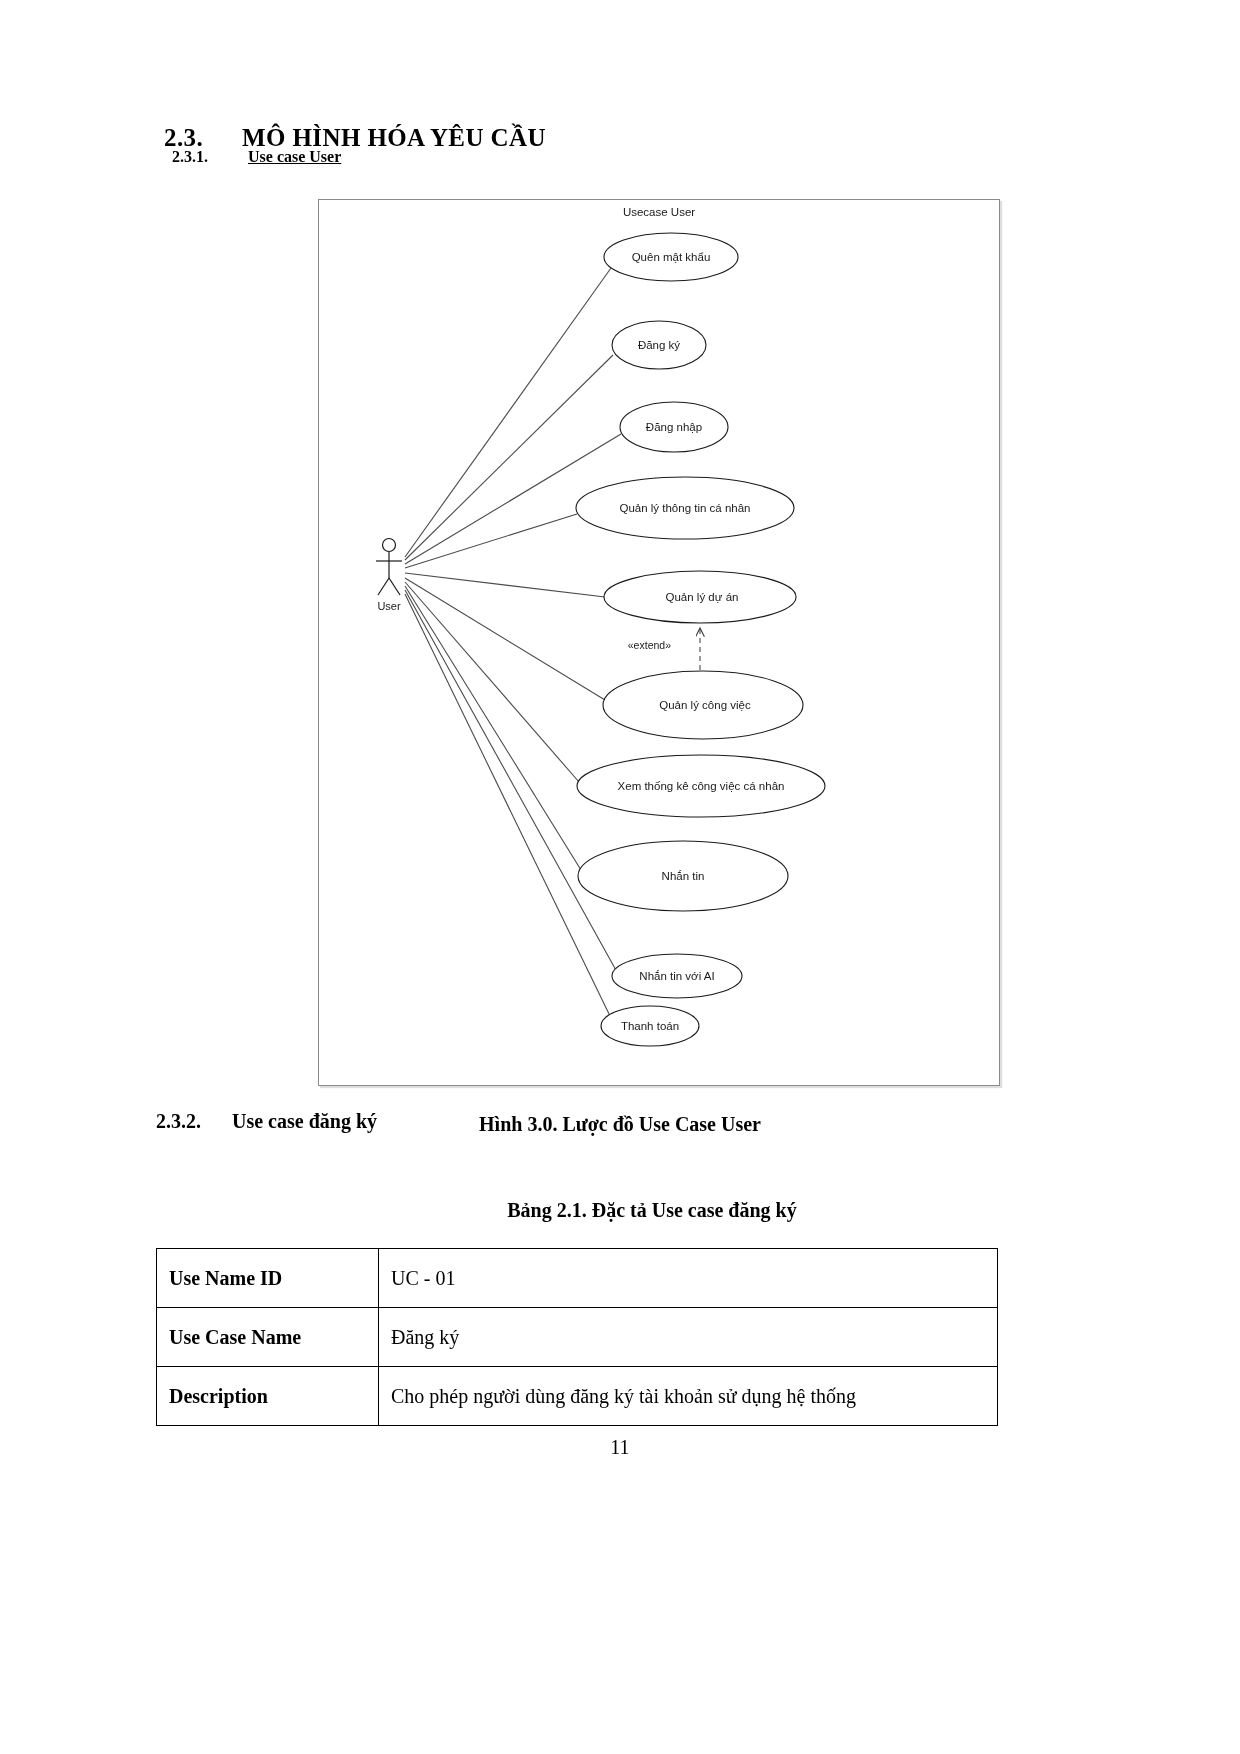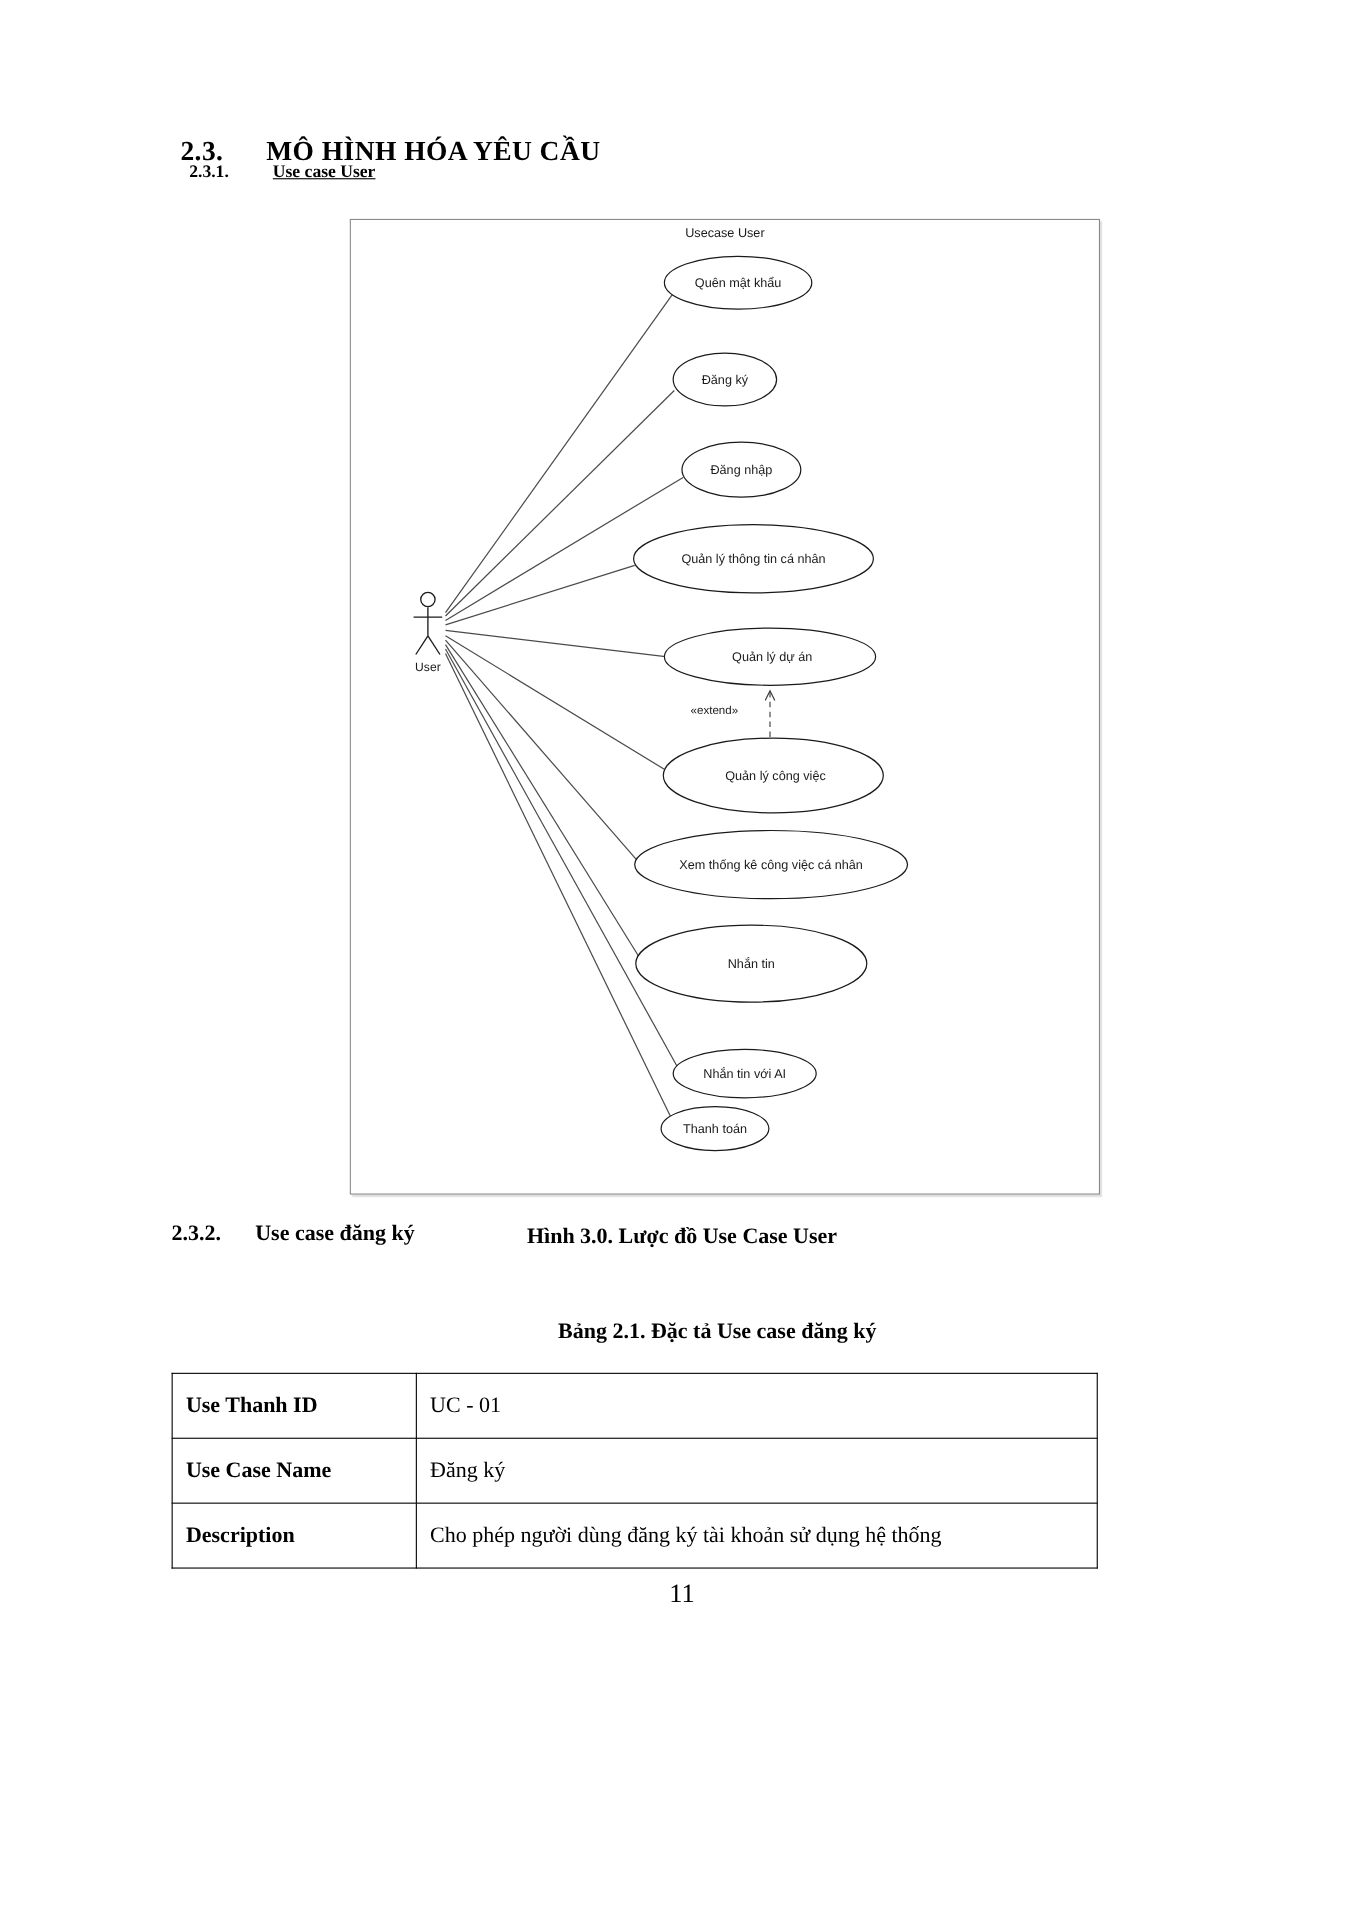--- a/index.html
+++ b/index.html
@@ -144,21 +144,21 @@
     font-weight: normal;
   }
 
   
   .page-number {
     position: absolute;
     left: 0;
     top: 1436px;
     width: 1240px;
     text-align: center;
-    font-size: 24px;
+    font-size: 20px;
   }
 </style>
 </head>
 <body>
 
 <div class="page">
 
   <div class="h2">
     <span class="num">2.3.</span><span>MÔ HÌNH HÓA YÊU CẦU</span>
   </div>
@@ -254,21 +254,21 @@
 
   <div class="h3b">
     <span class="num">2.3.2.</span><span>Use case đăng ký</span>
   </div>
 
   <div class="tbl-caption">Bảng 2.1. Đặc tả Use case đăng ký</div>
 
   <table class="spec-table">
     <tbody>
       <tr>
-        <td class="key">Use Thanh ID</td>
+        <td class="key">Use Name ID</td>
         <td class="val">UC - 01</td>
       </tr>
       <tr>
         <td class="key">Use Case Name</td>
         <td class="val">Đăng ký</td>
       </tr>
       <tr>
         <td class="key">Description</td>
         <td class="val">Cho phép người dùng đăng ký tài khoản sử dụng hệ thống</td>
       </tr>

